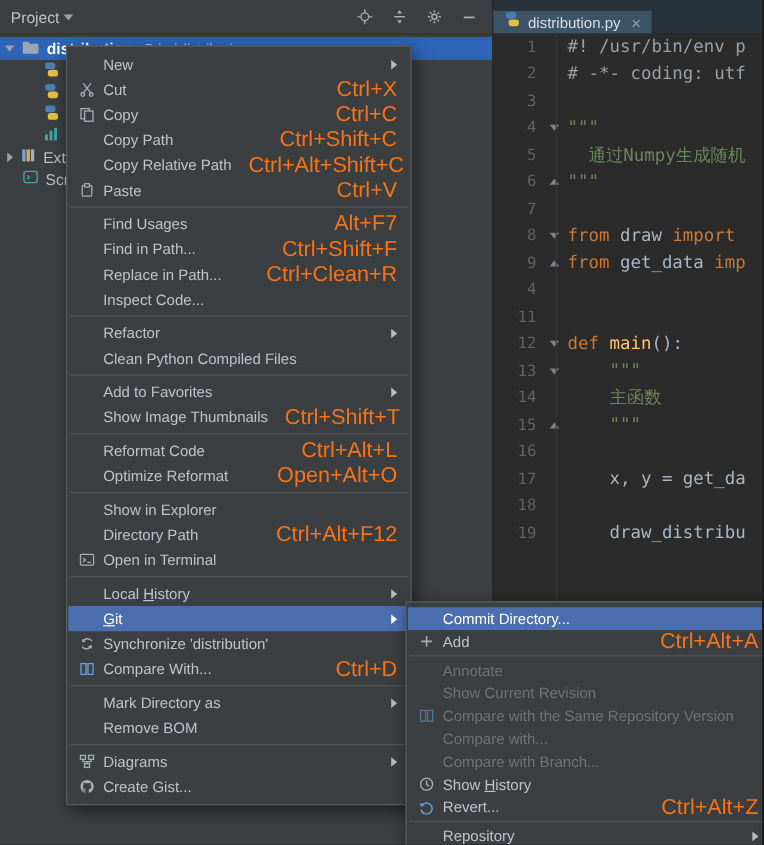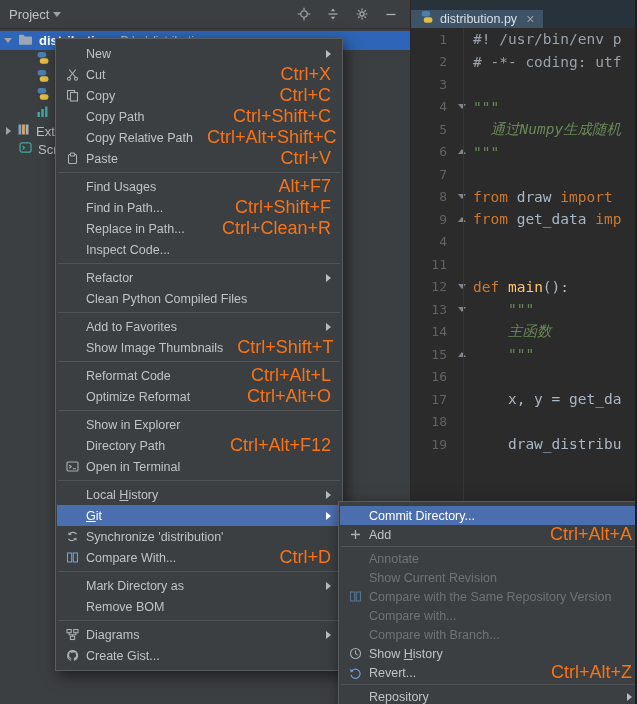--- a/index.html
+++ b/index.html
@@ -37,21 +37,21 @@
   .editor:before{content:"";position:absolute;left:52px;top:0;bottom:0;border-left:1px solid #35373a}
   .code-line{display:flex;align-items:center;height:22.5px}
   .ln{width:36px;flex:none;text-align:right;color:#606366;font-size:13px;padding-right:7px}
   .fold{width:16px;flex:none;display:flex;justify-content:center;align-items:center}
   .fv{width:0;height:0;border-left:4px solid transparent;border-right:4px solid transparent;border-top:5px solid #7e848a}
   .fc{width:0;height:0;border-left:4px solid transparent;border-right:4px solid transparent;border-bottom:5px solid #7e848a}
   .code{white-space:pre;color:#a9b7c6;padding-left:3px}
   .kw{color:#cc7832}
   .fn{color:#ffc66b}
   .str{color:#6a8759}
-  .stri{color:#6a8759;font-style:italic}
+  .stri{color:#6a8759;}
   .cmt{color:#9aa1a8}
 
   
   .menu{position:absolute;background:#3b3f42;border:1px solid #5a5d5f;box-shadow:3px 5px 14px rgba(0,0,0,.55);
         padding:4px 1px;font-size:12.5px}
   .context-menu{left:55px;top:38px;width:284px;z-index:20}
   .git-menu{left:338px;top:501px;width:302px;z-index:21}
   .m-item{height:21px;display:flex;align-items:center;padding:0 10px 0 7px;color:#bfc3c7;cursor:pointer}
   .git-menu .m-item{height:19px}
   .m-ic{width:17px;flex:none;display:flex;align-items:center;justify-content:center}
@@ -385,21 +385,21 @@
       </div>
     <div class="m-sep"></div>
     <div class="m-item">
         <span class="m-ic"></span>
         <span class="m-label">Reformat Code</span>
         <span class="m-sc">Ctrl+Alt+L</span>
       </div>
     <div class="m-item">
         <span class="m-ic"></span>
         <span class="m-label">Optimize Reformat</span>
-        <span class="m-sc">Ctrl+Alt+O</span>
+        <span class="m-sc">Open+Alt+O</span>
       </div>
     <div class="m-sep"></div>
     <div class="m-item">
         <span class="m-ic"></span>
         <span class="m-label">Show in Explorer</span>
       </div>
     <div class="m-item">
         <span class="m-ic"></span>
         <span class="m-label">Directory Path</span>
         <span class="m-sc">Ctrl+Alt+F12</span>

